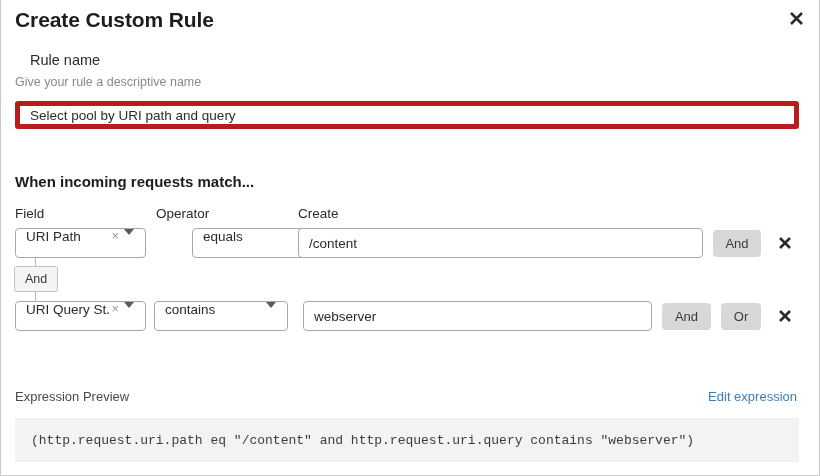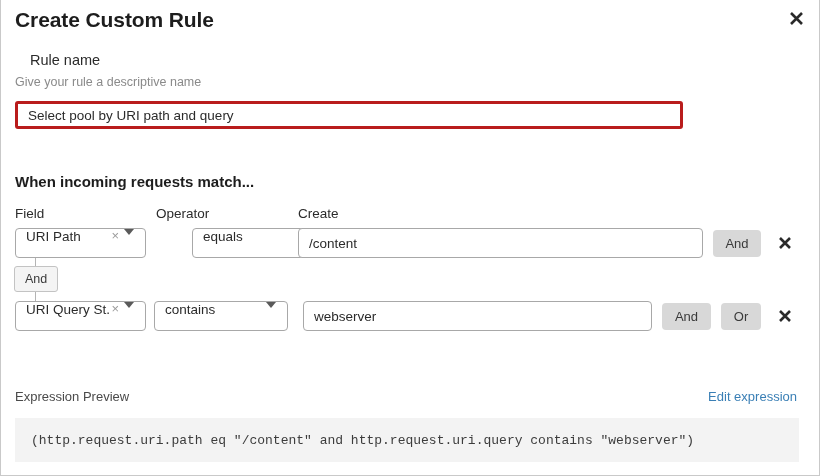--- a/index.html
+++ b/index.html
@@ -58,24 +58,24 @@
   }
   .field-help {
     position: absolute;
     font-size: 12.5px;
     color: #8a8a8a;
   }
   .rule-name-input {
     position: absolute;
     left: 14px;
     top: 101px;
-    width: 668px;
+    width: 784px;
     height: 28px;
     box-sizing: border-box;
-    border: 3px solid #b91c1c;
+    border: 5px solid #b91c1c;
     border-radius: 3px;
     background: #ffffff;
     font-family: "Liberation Sans", sans-serif;
     font-size: 13.5px;
     color: #2b2b2b;
     padding: 0 10px;
     outline: none;
   }
 
   

